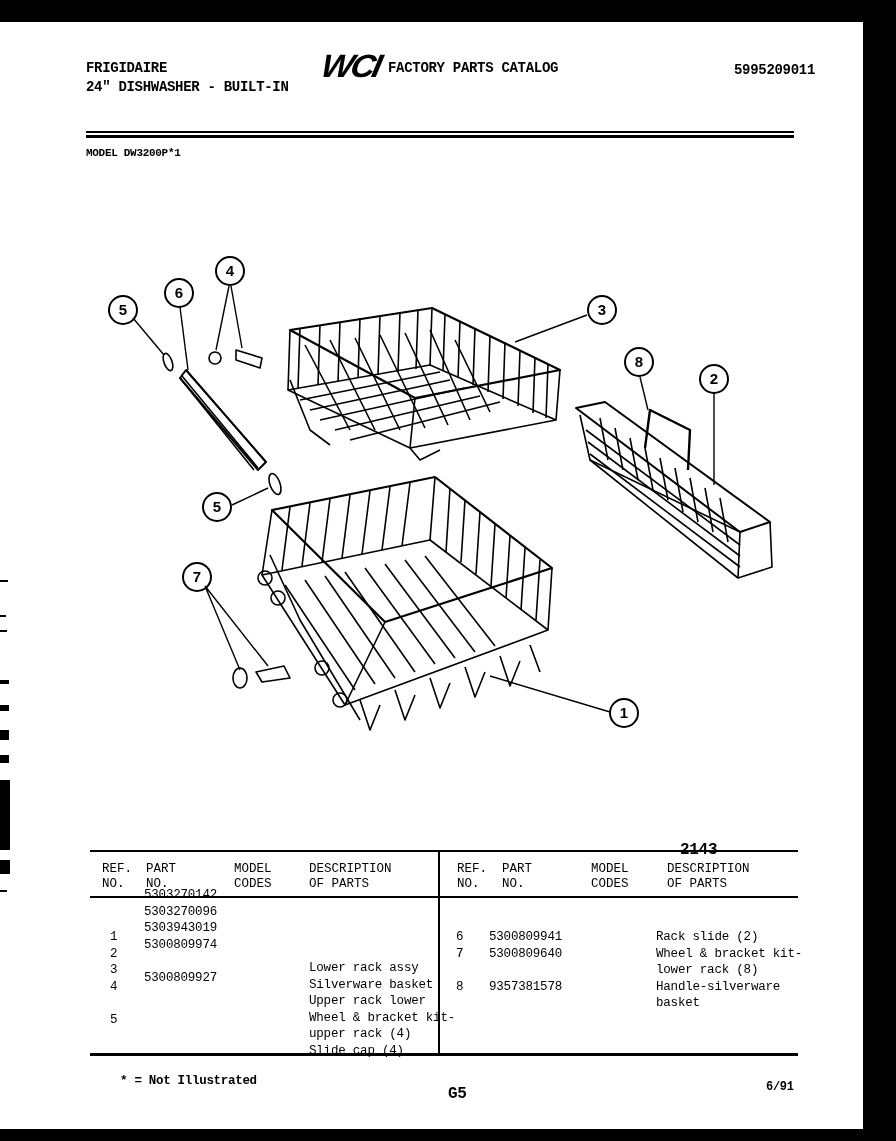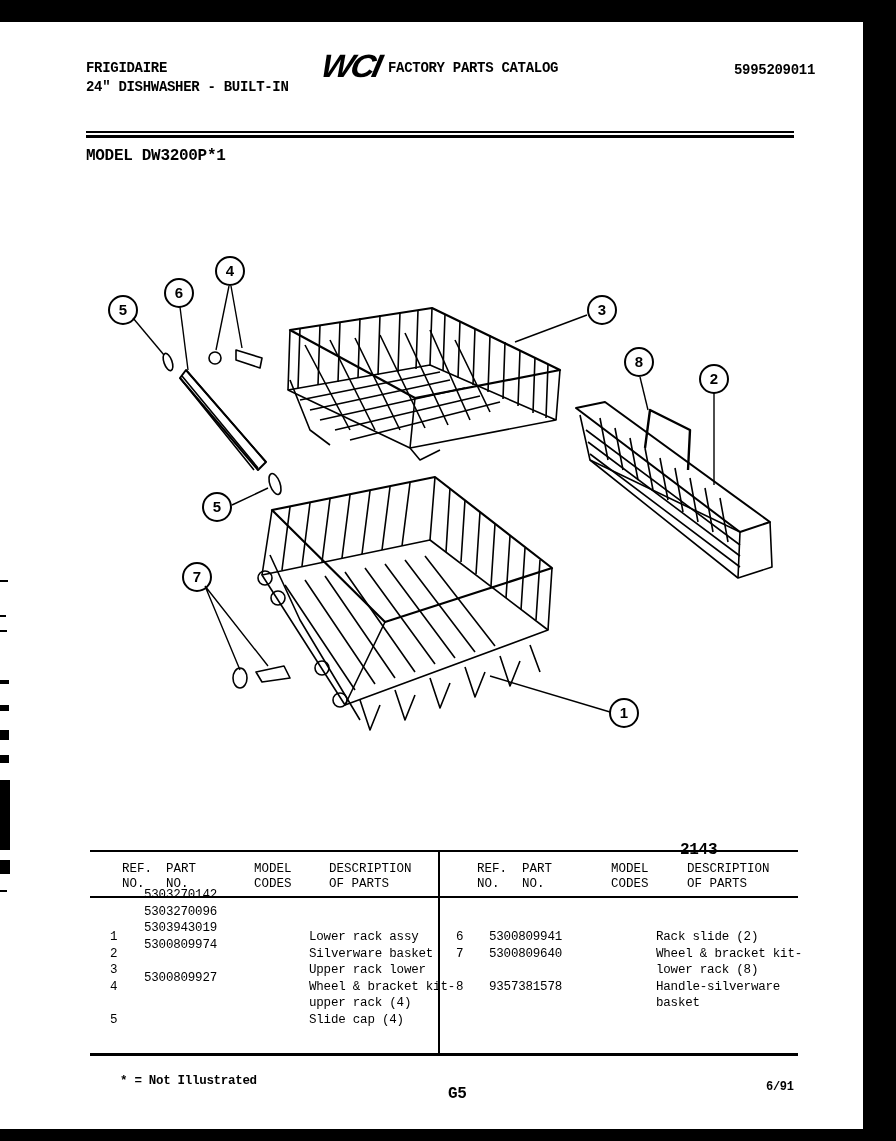--- a/index.html
+++ b/index.html
@@ -8,21 +8,21 @@
   .border-top { position:absolute; left:0; top:0; width:896px; height:22px; background:#000; }
   .border-right { position:absolute; left:863px; top:0; width:33px; height:1141px; background:#000; }
   .border-bottom { position:absolute; left:0; top:1129px; width:896px; height:12px; background:#000; }
   .scan-marks { position:absolute; left:0; top:580px; width:10px; height:330px; }
   .scan-marks div { position:absolute; left:0; background:#000; }
   .t { position:absolute; font-weight:bold; white-space:nowrap; letter-spacing:-0.3px;font-family:Liberation Mono, monospace; }
   .hdr { font-size:14px; }
   .rule { position:absolute; background:#000; }
   .logo { position:absolute; left:322px; top:49px; font-size:34px; font-weight:900; font-style:italic;
           letter-spacing:-3px; transform:skewX(-12deg) scaleY(0.95); line-height:1; }
-  .th { font-size:12.5px; font-weight:normal; line-height:15px; letter-spacing:0;margin-left:20px; }
+  .th { font-size:12.5px; font-weight:normal; line-height:15px; letter-spacing:0; }
   .cell { font-size:12.5px; font-weight:normal; line-height:16.5px; letter-spacing:-0.2px; }
   svg { position:absolute; left:0; top:0; }
 </style>
 </head>
 <body>
 
 <div class="border-top"></div>
 <div class="border-right"></div>
 <div class="border-bottom"></div>
 <div class="scan-marks">
@@ -40,21 +40,21 @@
 
 <div class="t hdr" style="left:86px;top:60px;">FRIGIDAIRE</div>
 <div class="t hdr" style="left:86px;top:79px;">24" DISHWASHER - BUILT-IN</div>
 <div class="logo">WCI</div>
 <div class="t hdr" style="left:388px;top:60px;">FACTORY PARTS CATALOG</div>
 <div class="t hdr" style="left:706px;top:62px;margin-left:28px;">5995209011</div>
 
 <div class="rule" style="left:86px;top:131px;width:708px;height:2px;"></div>
 <div class="rule" style="left:86px;top:135px;width:708px;height:3px;"></div>
 
-<div class="t" style="left:86px;top:147px;font-size:16px;">MODEL DW3200P*1</div>
+<div class="t" style="left:86px;top:147px;font-size:11px;">MODEL DW3200P*1</div>
 
 <div style="position:absolute;left:0;top:0;width:896px;height:800px;">
 <svg width="896" height="800" viewBox="0 0 896 800" fill="none" stroke="#000" stroke-width="1.6" stroke-linejoin="round">
 
   <g>
     <path d="M290 330 L432 308 L560 370 L415 398 Z" stroke-width="2.2"></path>
     <path d="M288 390 L430 365 L556 420 L410 448 Z"></path>
     <path d="M290 330 L288 390 M432 308 L430 365 M560 370 L556 420 M415 398 L410 448"></path>
     <path d="M300 328 L298 388 M320 325 L318 385 M340 322 L338 382 M360 318 L358 378 M380 315 L378 375 M400 312 L398 372 M418 310 L416 369"></path>
     <path d="M445 314 L443 371 M460 321 L458 378 M475 328 L473 385 M490 335 L488 392 M505 342 L503 399 M520 350 L518 406 M535 357 L533 413 M548 364 L546 418"></path>
@@ -189,21 +189,21 @@
     <div>5</div>
   </div>
   <div class="t cell" style="left:144px;top:887px;">
     <div>5303270142</div>
     <div>5303270096</div>
     <div>5303943019</div>
     <div>5300809974</div>
     <div>&nbsp;</div>
     <div>5300809927</div>
   </div>
-  <div class="t cell" style="left:309px;top:929px;">
+  <div class="t cell" style="left:309px;top:960px;">
     <div>Lower rack assy</div>
     <div>Silverware basket</div>
     <div>Upper rack lower</div>
     <div>Wheel &amp; bracket kit-</div>
     <div>upper rack (4)</div>
     <div>Slide cap (4)</div>
   </div>
 
   <div class="t cell" style="left:456px;top:929px;">
     <div>6</div>

